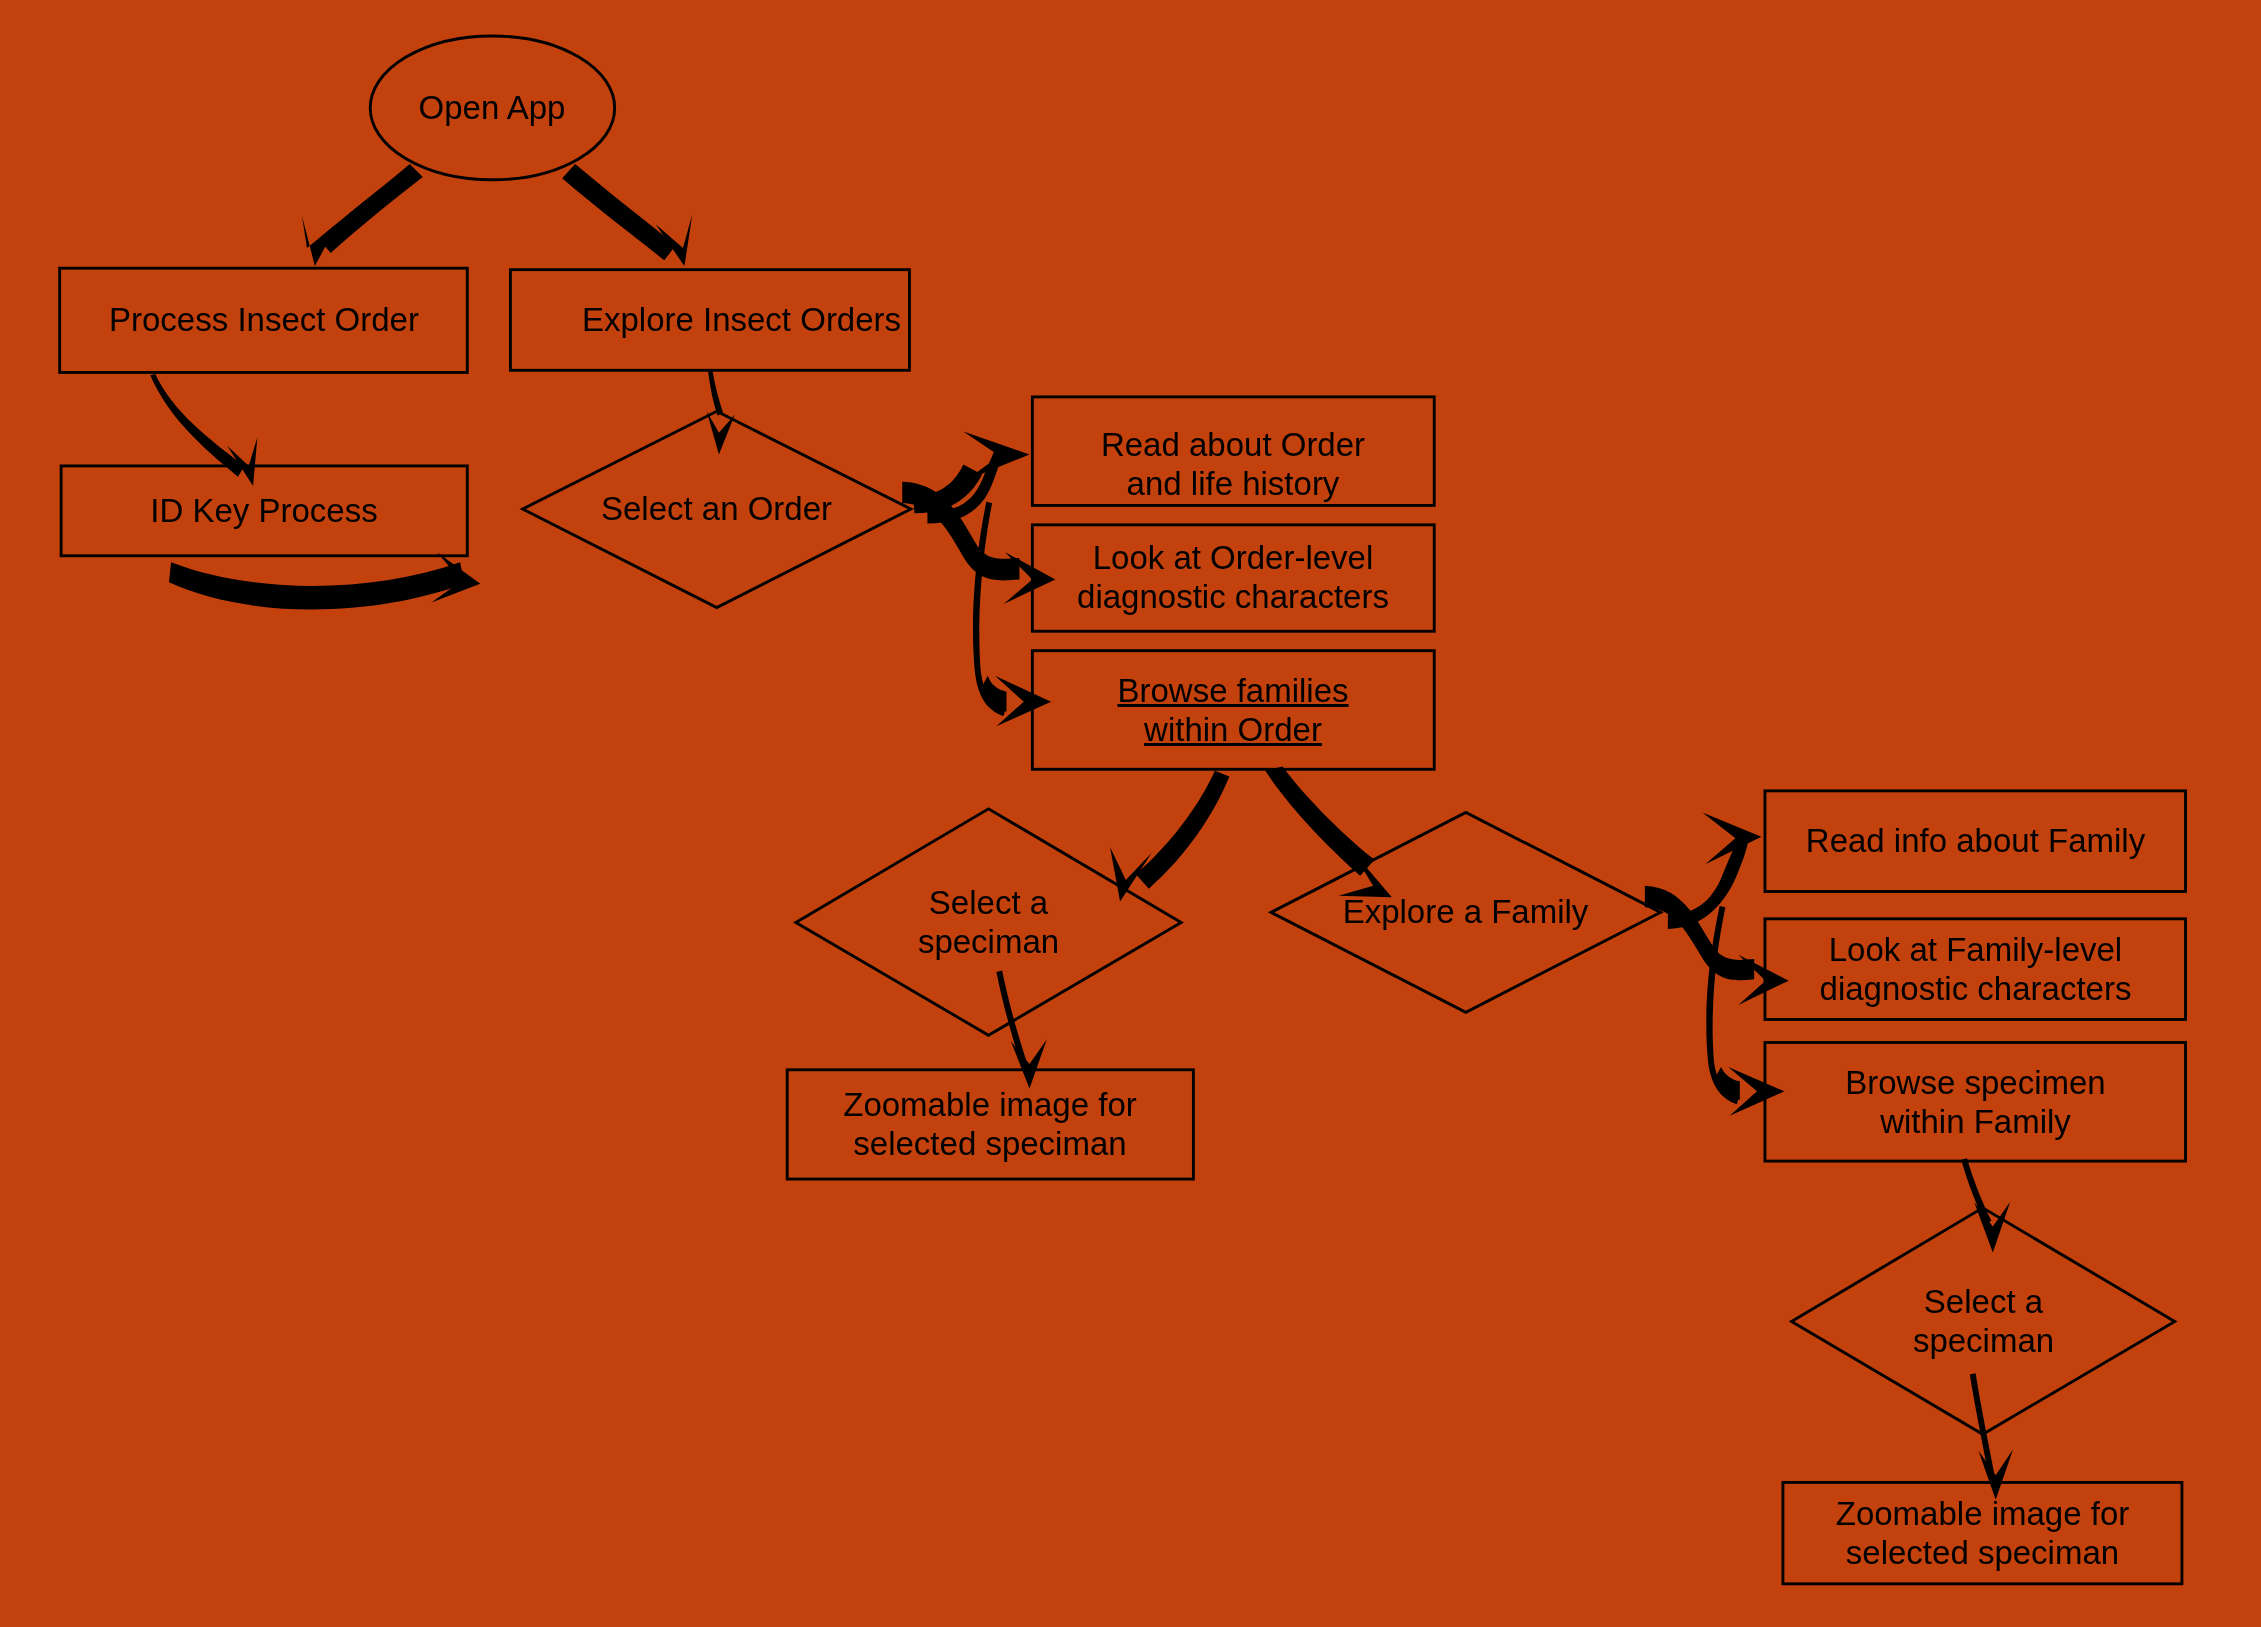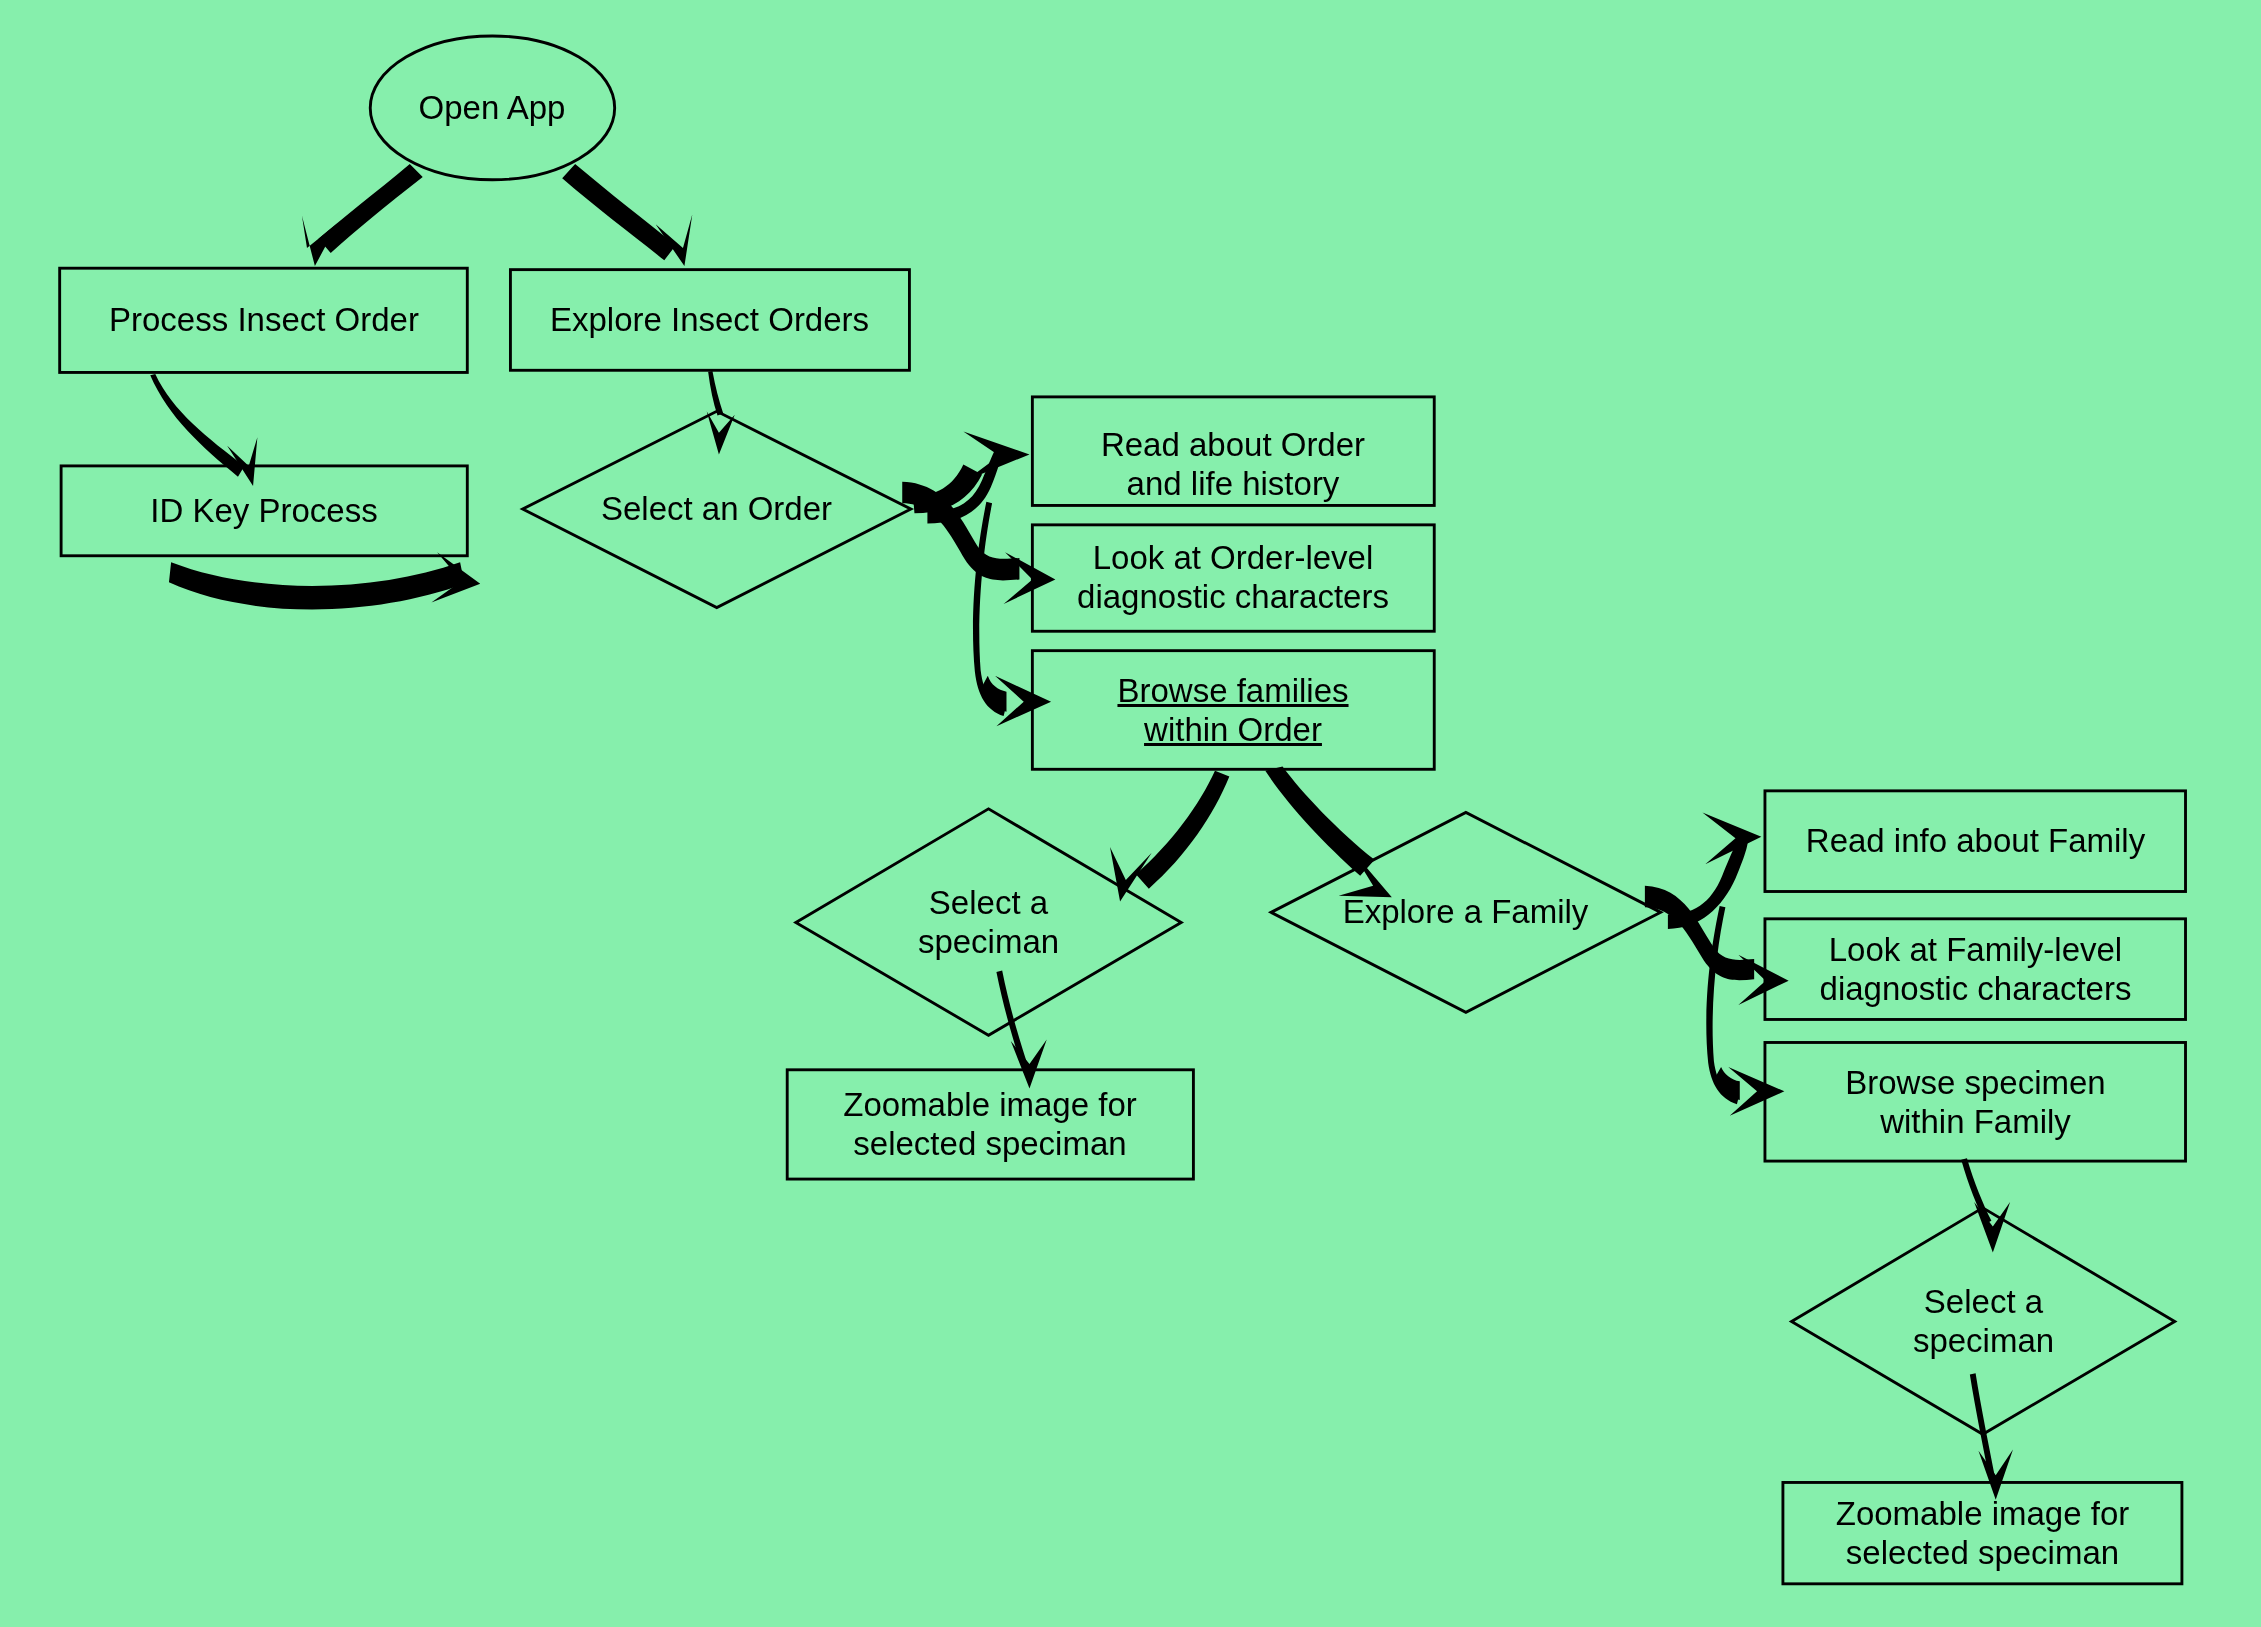--- a/index.html
+++ b/index.html
@@ -5,21 +5,21 @@
 <style>
   html, body {
     margin: 0;
     padding: 0;
     background: #ffffff;
   }
   #canvas {
     position: relative;
     width: 2261px;
     height: 1627px;
-    background: #86efac;
+    background: #c2410c;
     overflow: hidden;
     font-family: "Liberation Sans", sans-serif;
   }
   svg.layer {
     position: absolute;
     top: 0;
     left: 0;
     width: 2261px;
     height: 1627px;
     pointer-events: none;
@@ -172,21 +172,21 @@
       <path class="arrow-thin" d="M 2740 1912 C 2748 1962 2758 2010 2768 2062 L 2776 2060 C 2766 2008 2756 1960 2748 1910 Z"></path>
       <path class="arrow-thin" d="M 2752 2018 L 2776 2086 L 2800 2016 L 2776 2052 Z"></path>
     </g>
 
   </svg>
 
   <div class="node-label" style="left:370px; top:36px; width:244px; height:144px;">Open App</div>
 
   <div class="node-label" style="left:60px; top:268px; width:408px; height:104px;">Process Insect Order</div>
 
-  <div class="node-label" style="left:510px; top:270px; width:399px; height:101px;">Explore Insect Orders</div>
+  <div class="node-label" style="left:510px; top:270px; width:399px; height:101px;padding-left:32px;">Explore Insect Orders</div>
 
   <div class="node-label" style="left:61px; top:466px; width:406px; height:90px;">ID Key Process</div>
 
   <div class="node-label" style="left:544px; top:466px; width:345px; height:86px;">Select an Order</div>
 
   <div class="node-label" style="left:1032px; top:397px; width:402px; height:136px;">Read about Order
 and life history</div>
 
   <div class="node-label" style="left:1032px; top:525px; width:402px; height:106px;">Look at Order-level
 diagnostic characters</div>

